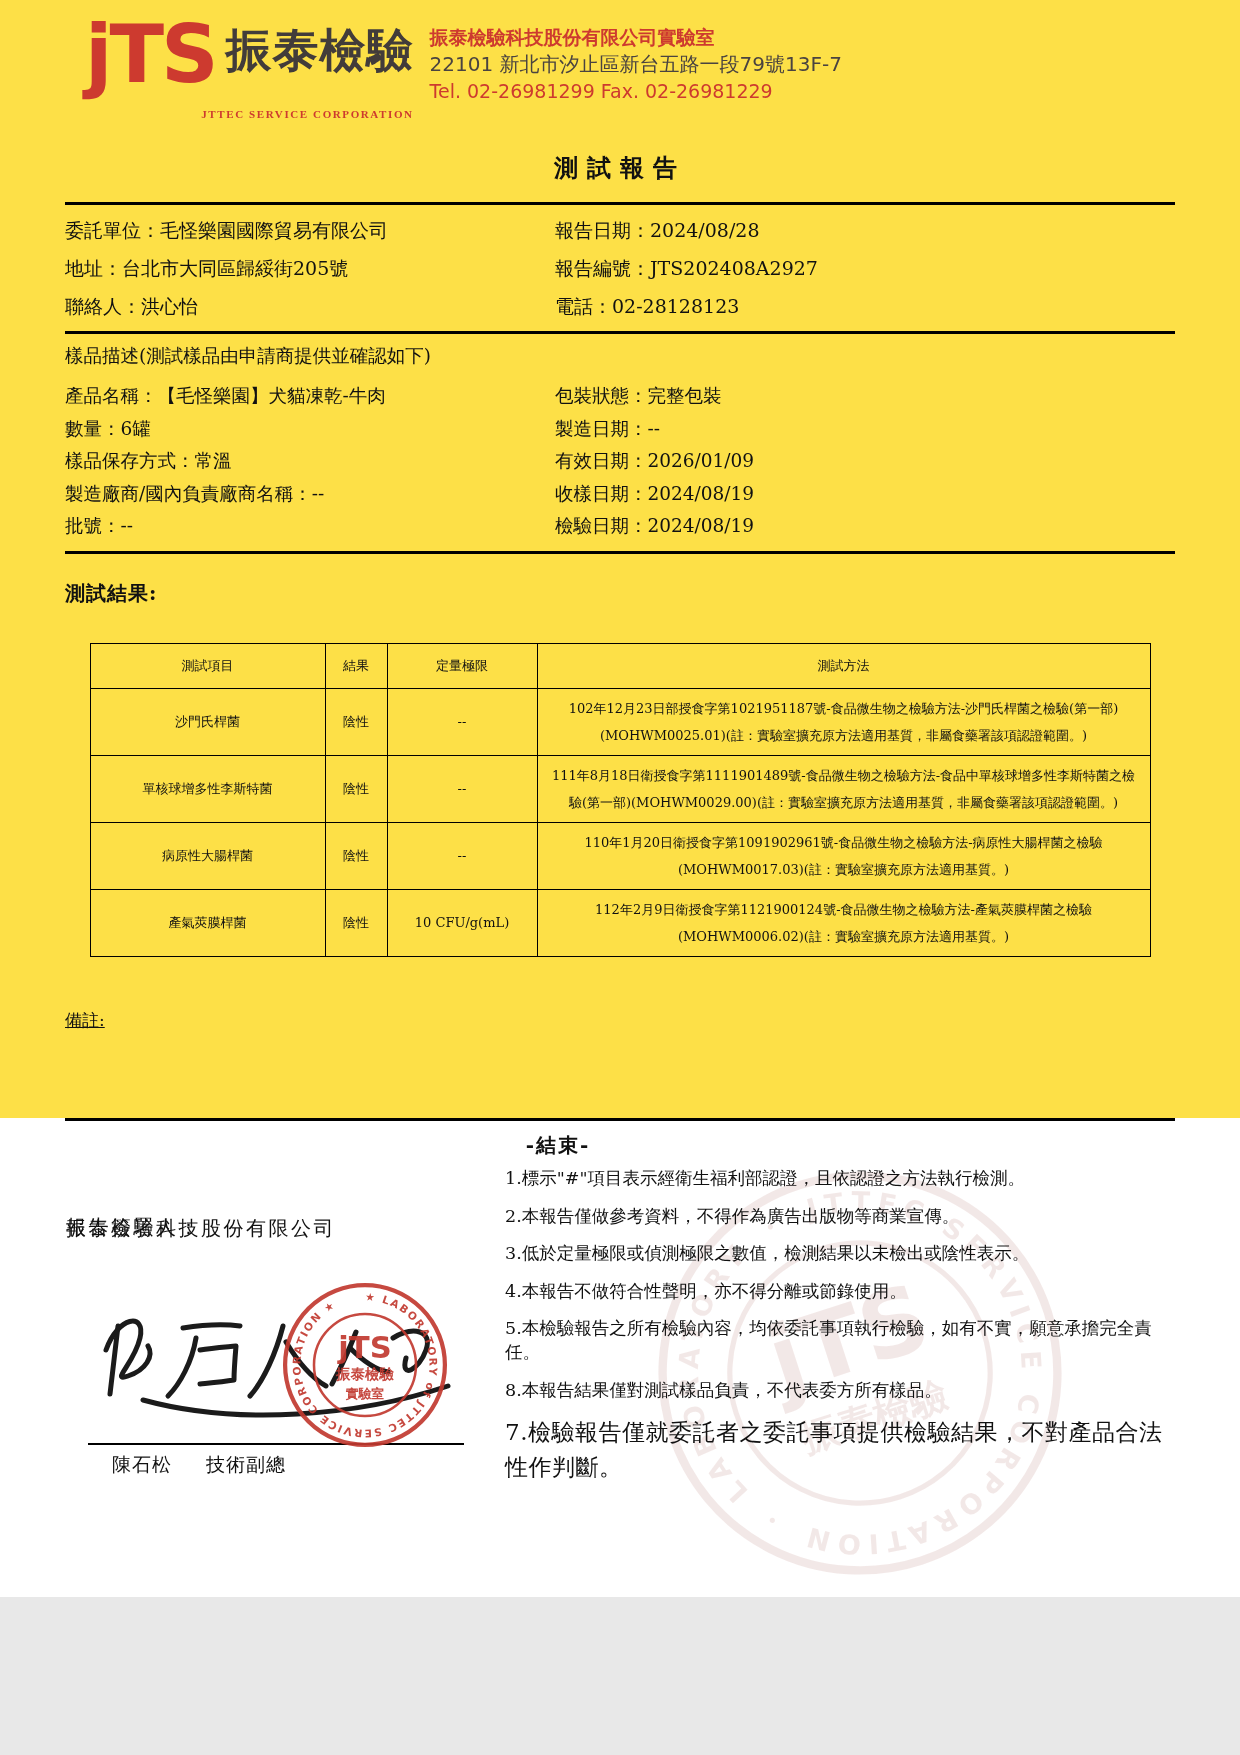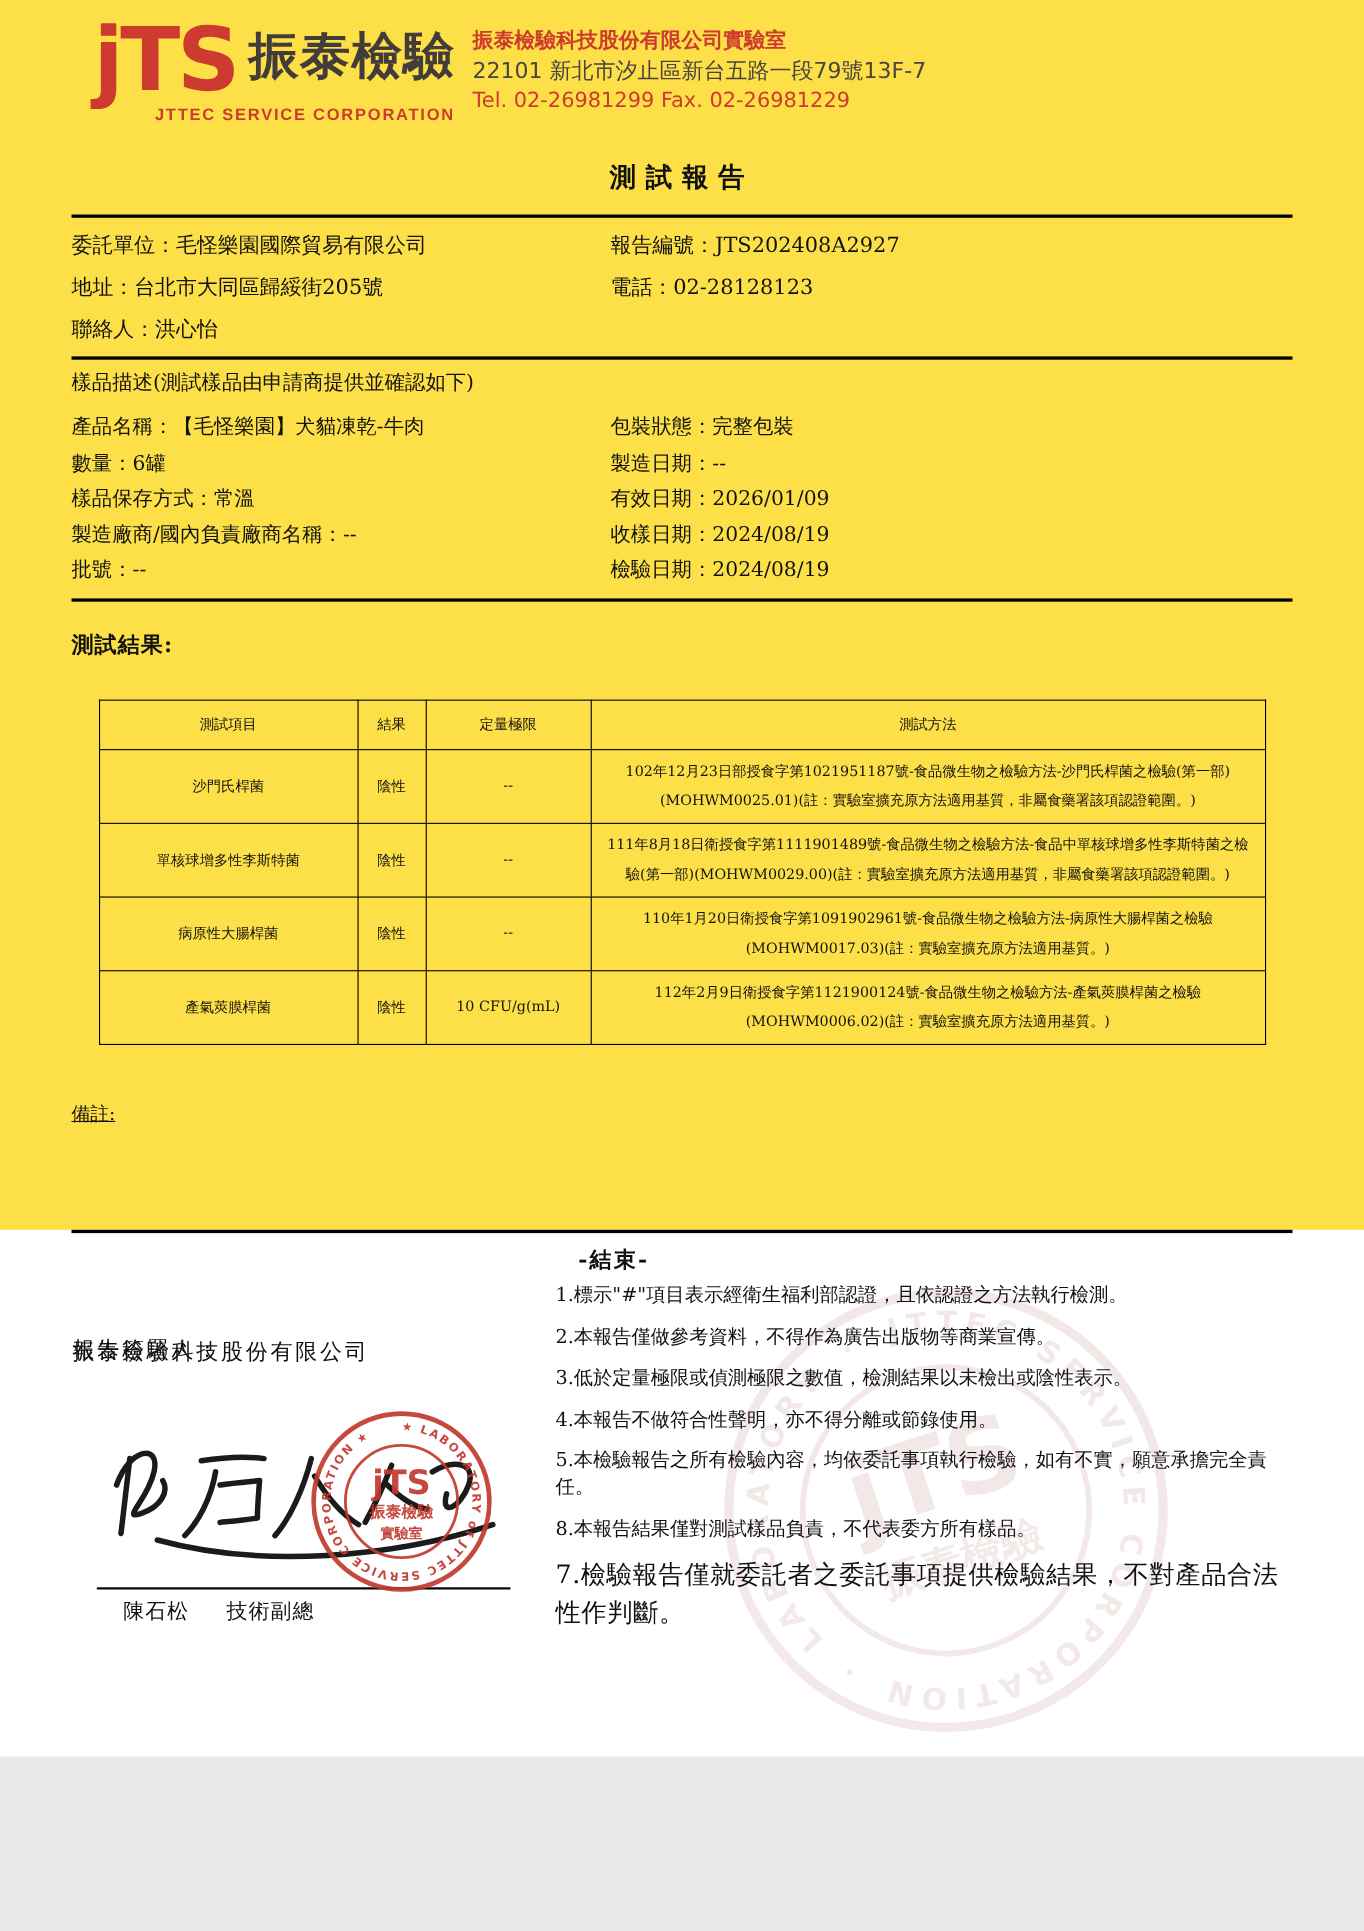--- a/index.html
+++ b/index.html
@@ -16,23 +16,23 @@
   .logo-jts {
     font-family:"DejaVu Sans", sans-serif; font-weight:bold;
     font-size:80px; line-height:78px; color:#cd3a2f; letter-spacing:-3px;
   }
   .logo-brand {
     font-family:"DejaVu Sans", sans-serif; font-weight:bold;
     font-size:46px; line-height:60px; color:#423c3a; margin-left:10px; margin-top:4px;
     letter-spacing:1px;
   }
   .logo-sub {
-    font-family:Liberation Sans, sans-serif; font-weight:bold;
-    font-size:15px; color:#cd3a2f; letter-spacing:1.6px;
-    align-self:flex-end; margin-top:2px;
+    font-family:Liberation Serif, serif; font-weight:bold;
+    font-size:11px; color:#cd3a2f; letter-spacing:1.6px;
+    align-self:flex-end; margin-top:14px;
   }
   .company-block { margin-left:16px; padding-top:8px; font-family:"DejaVu Sans", sans-serif; }
   .company-name { color:#cd3a2f; font-weight:bold; font-size:19px; line-height:26px; }
   .company-addr { color:#4a4340; font-size:20px; line-height:28px; }
   .company-tel  { color:#cd3a2f; font-size:19px; line-height:27px; }
 
   
   .report-title { text-align:center; font-size:24px; font-weight:bold; letter-spacing:9px; margin-top:32px; }
   .rule { border:none; border-top:3px solid #000; margin:0 65px; }
   .rule.r1 { margin-top:18px; }
@@ -110,20 +110,21 @@
   <div class="report-title">測試報告</div>
   <hr class="rule r1">
 
   <div class="two-col">
     <div class="col-left">
       <div class="info-line">委託單位：毛怪樂園國際貿易有限公司</div>
       <div class="info-line">地址：台北市大同區歸綏街205號</div>
       <div class="info-line">聯絡人：洪心怡</div>
     </div>
     <div class="col-right">
+      <div class="info-line">報告日期：2024/08/28</div>
       <div class="info-line">報告編號：JTS202408A2927</div>
       <div class="info-line">電話：02-28128123</div>
     </div>
   </div>
   <hr class="rule r2">
 
   <div class="sample-desc">樣品描述(測試樣品由申請商提供並確認如下)</div>
   <div class="two-col">
     <div class="col-left">
       <div class="sample-line">產品名稱：【毛怪樂園】犬貓凍乾-牛肉</div>

